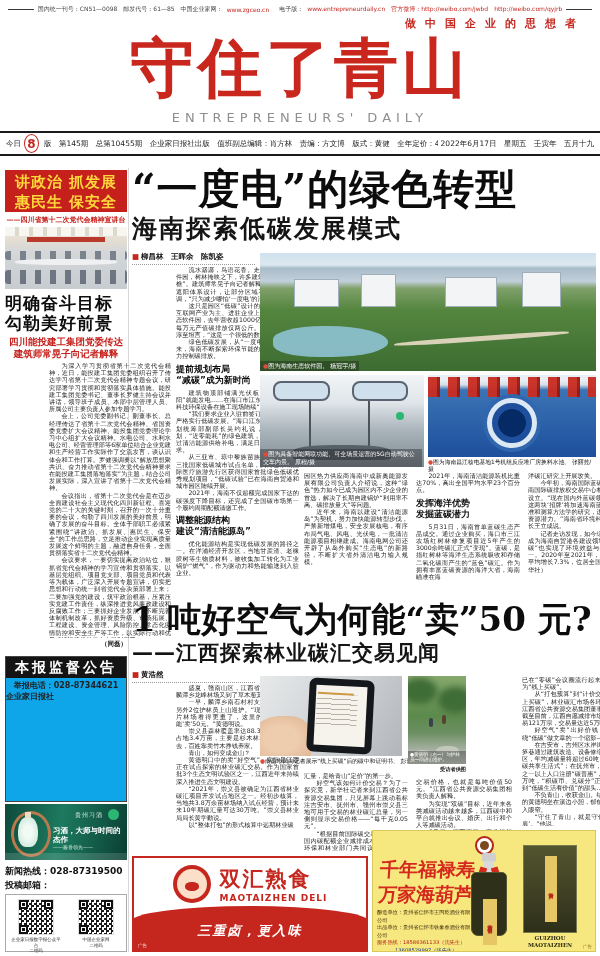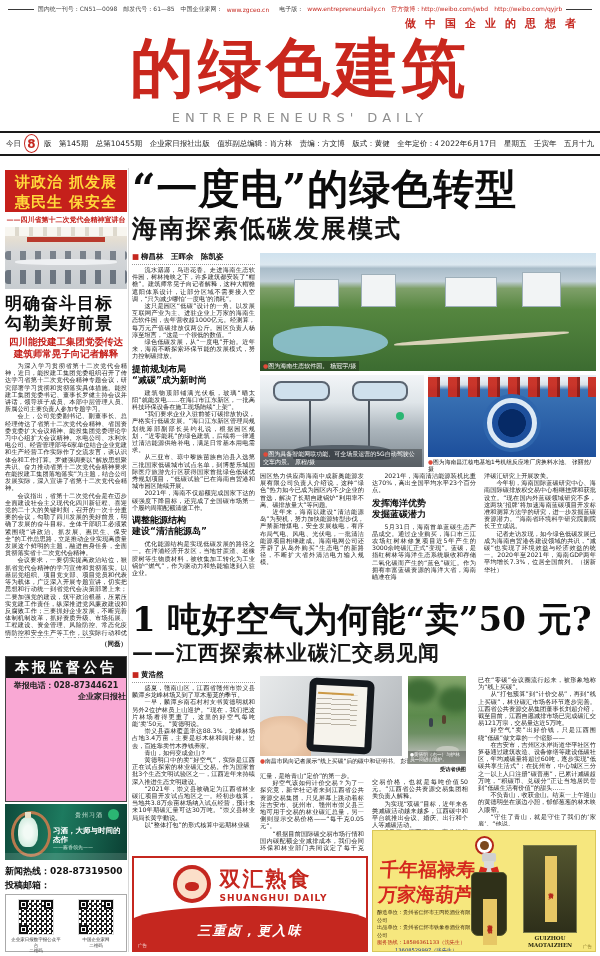--- a/index.html
+++ b/index.html
@@ -27,31 +27,31 @@
   .kicker-sub{left:5px;top:215px;width:122px;text-align:center;font-size:7px;font-weight:bold;color:#c5201b;}
   .photo{overflow:hidden;}
   .meeting{left:5px;top:227px;width:122px;height:62px;background:linear-gradient(180deg,#efe9df 0%,#e3ddd2 22%,#d5d7d9 40%,#c7ccd0 100%);}
   .meeting .banner{position:absolute;left:18%;top:16%;width:64%;height:9%;background:#b93a2c;}
   .meeting .lights{position:absolute;left:0;top:0;width:100%;height:14%;background:repeating-linear-gradient(90deg,#f8f6f0 0 10px,#ded9cd 10px 14px);}
   .meeting .tbl{position:absolute;left:8%;top:52%;width:84%;height:10%;background:#eef0f2;border-radius:40%;}
   .meeting .ppl1,.meeting .ppl2{position:absolute;left:0;width:100%;height:16%;background:repeating-linear-gradient(90deg,#5c6672 0 6px,transparent 6px 15px);opacity:.75;border-radius:3px;}
   .meeting .ppl1{top:38%;} .meeting .ppl2{top:70%;height:22%;opacity:.85;}
   .lt-title{left:5px;top:293px;width:122px;font-size:17px;line-height:20px;font-weight:900;color:#0e0e0e;letter-spacing:1px;}
   .lt-sub{left:5px;top:336px;width:122px;text-align:center;font-size:9.5px;line-height:12px;font-weight:bold;color:#c5201b;}
-  .bodytext{font-size:6.2px;line-height:7.2px;color:#232323;overflow:hidden;}
+  .bodytext{font-size:6.2px;line-height:7.2px;color:#232323;overflow:hidden;margin-left:44px;}
   .bodytext p{margin:0;text-indent:2em;text-align:justify;}
   .bodytext p.cont{text-indent:0;}
   .lt-body{left:5px;top:362px;width:122px;height:276px;}
   .lt-sign{left:5px;top:640px;width:122px;text-align:right;font-size:6.5px;font-weight:bold;}
   
-  .notice{left:5px;top:656px;width:122px;height:146px;border:1px solid #444;box-sizing:border-box;background:#f9a8d4;}
+  .notice{left:5px;top:656px;width:122px;height:146px;border:1px solid #444;box-sizing:border-box;background:#0ea5e9;}
   .notice .bar{height:21px;background:#141414;color:#fff;font-weight:900;font-size:14px;letter-spacing:3px;text-align:center;line-height:21px;}
   .notice .nbody{padding:3px 4px 0 4px;font-size:7.3px;line-height:10.2px;text-align:justify;text-indent:2em;}
   .notice .nphone{text-align:center;font-size:8px;font-weight:bold;margin-top:2px;}
-  .notice .nsign{text-align:right;font-size:8px;font-weight:bold;}
+  .notice .nsign{text-align:left;font-size:8px;font-weight:bold;}
   
   .xijiu{left:5px;top:804px;width:122px;height:56px;background:linear-gradient(100deg,#0e4a3b 0%,#1d7a5f 45%,#0b3f33 100%);overflow:hidden;}
   .xijiu .ring{position:absolute;left:6px;top:7px;width:34px;height:40px;border:3px solid #b87a4e;border-radius:50%;}
   .xijiu .bot{position:absolute;left:13px;top:13px;width:20px;height:30px;background:radial-gradient(#f2faf5 30%,#bfe3d2);border-radius:45% 45% 40% 40%;}
   .xijiu .bot::before{content:"";position:absolute;left:7px;top:-5px;width:6px;height:6px;background:#e8dfc8;}
   .xijiu .logo{position:absolute;right:8px;top:5px;width:11px;height:11px;border-radius:50%;background:#2bb673;}
   .xijiu .brand{position:absolute;right:24px;top:7px;color:#cfe9dc;font-size:6px;letter-spacing:1px;}
   .xijiu .slg{position:absolute;left:48px;top:22px;width:70px;color:#fff;font-weight:bold;font-size:7.5px;line-height:9px;}
   .xijiu .slg2{position:absolute;left:48px;top:40px;width:70px;color:#cfe9dc;font-size:5px;}
   .xijiu .strip{position:absolute;left:0;bottom:0;width:100%;height:7px;background:rgba(255,255,255,.14);}
@@ -160,21 +160,21 @@
   <div class="abs topbar">
     <span class="rule"></span>
     <span>国内统一刊号：CN51—0098　邮发代号：61—85　中国企业家网：</span>
       <span class="red">www.zgceo.cn</span>
       <span>　电子版：</span>
       <span class="red">www.entrepreneurdaily.cn　官方微博：http://weibo.com/jwbd　http://weibo.com/qyjrb</span>
     <span class="rule"></span>
   </div>
 
   <div class="abs slogan">做中国企业的思想者</div>
-  <div class="abs masthead serif">的绿色建筑</div>
+  <div class="abs masthead serif">守住了青山</div>
   <div class="abs mast-en">ENTREPRENEURS' DAILY</div>
 
   <div class="abs dateline">
     <span>今日</span>
     <span class="page-badge">8</span>
     <span class="issue">版　第145期　总第10455期　企业家日报社出版　值班副总编辑：肖方林　责编：方文博　版式：黄健　全年定价：450 元　零售价：2.00 元</span>
     <span>2022年6月17日　星期五　壬寅年　五月十九</span>
   </div>
 
   <div class="abs vline"></div>
@@ -398,21 +398,21 @@
         <p>不负青山，收获金山。结束一上午巡山的黄德明坐在溪边小憩，郁郁葱葱的林木映入眼帘。</p>
         <p>“守住了青山，就是守住了我们的‘家底’。”他说。</p>
       </div>
   </div>
 
   <div class="abs shad">
     <div class="toprow">
       <div class="pig"></div>
       <div>
         <div class="ttl">双汇熟食</div>
-        <div class="en">SHUANGHUI DAILY</div>
+        <div class="en">MAOTAIZHEN DELI</div>
       </div>
     </div>
     <div class="redband"></div>
     <div class="slg">三重卤，更入味</div>
     <div class="adtag">广告</div>
   </div>
 
   <div class="abs flad">
     <div class="logo"></div>
     <div class="ttl">

